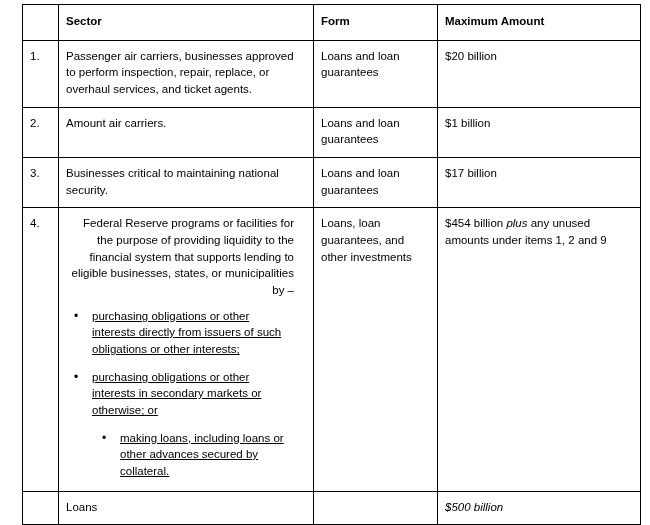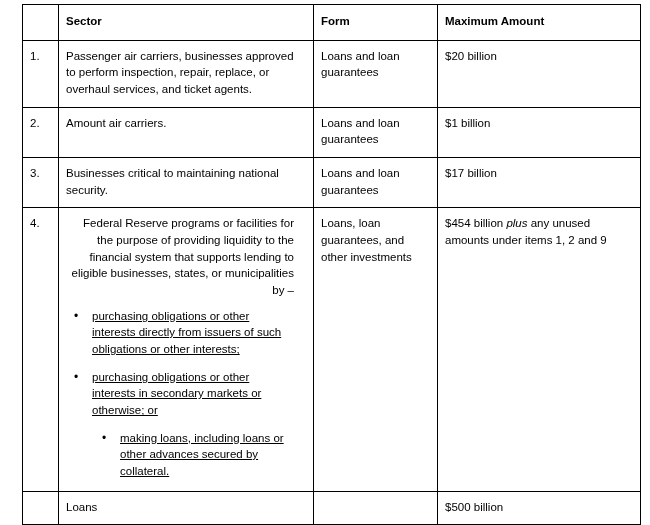--- a/index.html
+++ b/index.html
@@ -48,20 +48,21 @@
   }
   td.num {
     padding-left: 7px;
     padding-right: 4px;
   }
   td.total-label {
     font-weight: bold;
   }
   td.total-amount {
     font-weight: bold;
+    font-style: italic;
   }
   ul.bullets {
     margin: 9px 0 2px 0;
     padding-left: 22px;
     list-style: none;
   }
   ul.bullets li {
     position: relative;
     margin-bottom: 11px;
     padding-left: 4px;

